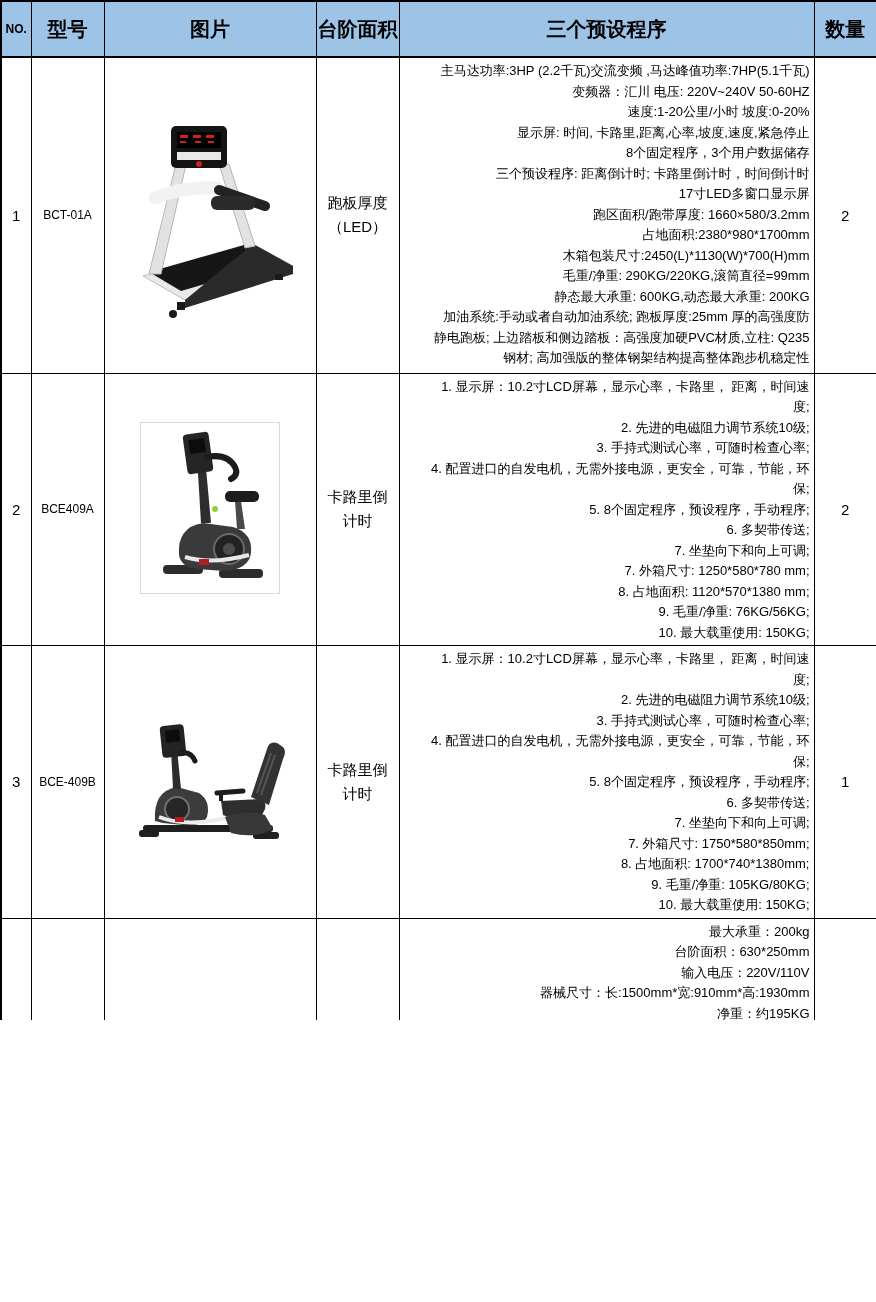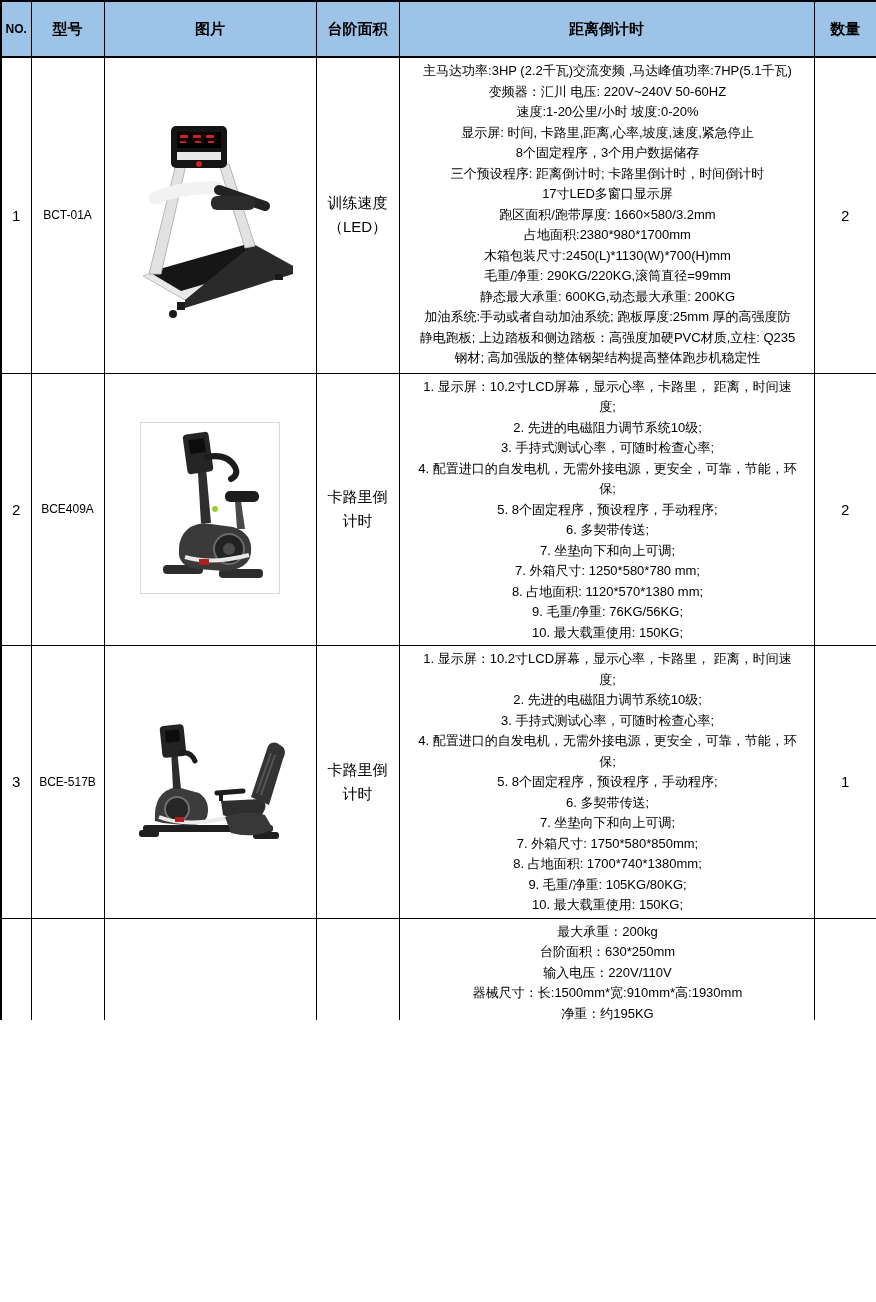--- a/index.html
+++ b/index.html
@@ -12,36 +12,36 @@
     border-collapse:collapse;table-layout:fixed;
     width:876px;height:1302px;
     border:2px solid #000;
   }
   table.spec th,table.spec td{
     border:1px solid #000;box-sizing:border-box;
     overflow:hidden;
   }
   thead th{
     background:#9DC3E6;
-    font-weight:bold;font-size:15px;
+    font-weight:bold;font-size:20px;
     text-align:center;vertical-align:middle;
     border-bottom:2px solid #000 !important;
     height:56px;
   }
   thead th.h-no{font-size:12px;}
   tr.row-1{height:316px;}
   tr.row-2{height:266px;}
   tr.row-3{height:268px;}
   tr.row-4{height:392px;}
   td.c-no{ text-align:center;vertical-align:middle;font-size:15px;}
   td.c-model{text-align:center;vertical-align:middle;font-size:12px;}
   td.c-img{ text-align:center;vertical-align:middle;padding:0;}
   td.c-name{text-align:center;vertical-align:middle;font-size:15px;line-height:24px;padding:0 6px;}
   td.c-specs{
-    text-align:center;vertical-align:top;
+    text-align:right;vertical-align:top;
     font-size:13px;line-height:20.5px;
     padding:3px 4px 2px 6px;
     white-space:pre-line;
   }
   td.c-qty{text-align:center;vertical-align:middle;font-size:15px;}
   .photo{display:inline-block;}
   .imgframe{display:inline-block;border:1px solid #d8d8d8;background:#fff;line-height:0;}
 </style>
 </head>
 <body>
@@ -55,21 +55,21 @@
     <col style="width:83px">
         <col style="width:415px">
         <col style="width:63px">
   </colgroup>
   <thead>
     <tr>
       <th class="h-no">NO.</th>
       <th class="h-model">型号</th>
       <th class="h-img">图片</th>
       <th class="h-name">台阶面积</th>
-      <th class="h-specs">距离倒计时</th>
+      <th class="h-specs">三个预设程序</th>
       <th class="h-qty">数量</th>
     </tr>
   </thead>
   <tbody>
 
     <tr class="row-1">
       <td class="c-no">1</td>
       <td class="c-model">BCT-01A</td>
       <td class="c-img">
         <svg class="photo" width="190" height="230" viewBox="0 0 190 230">
@@ -95,21 +95,21 @@
                 <rect x="78" y="37" width="8" height="3"></rect>
                 <rect x="91" y="37" width="8" height="3"></rect>
             <rect x="65" y="43" width="6" height="2"></rect>
                 <rect x="80" y="43" width="6" height="2"></rect>
                 <rect x="93" y="43" width="6" height="2"></rect>
           </g>
           <rect x="62" y="54" width="44" height="8" fill="#e8e8e8"></rect>
           <circle cx="84" cy="66" r="3" fill="#cc2222"></circle>
         </svg>
       </td>
-      <td class="c-name">训练速度（LED）</td>
+      <td class="c-name">跑板厚度（LED）</td>
       <td class="c-specs">主马达功率:3HP (2.2千瓦)交流变频 ,马达峰值功率:7HP(5.1千瓦)
 变频器：汇川  电压: 220V~240V 50-60HZ
 速度:1-20公里/小时   坡度:0-20%
 显示屏: 时间, 卡路里,距离,心率,坡度,速度,紧急停止
 8个固定程序，3个用户数据储存
 三个预设程序: 距离倒计时; 卡路里倒计时，时间倒计时
 17寸LED多窗口显示屏
 跑区面积/跑带厚度: 1660×580/3.2mm
 占地面积:2380*980*1700mm
 木箱包装尺寸:2450(L)*1130(W)*700(H)mm
@@ -163,21 +163,21 @@
 7. 坐垫向下和向上可调;
 7. 外箱尺寸: 1250*580*780 mm;
 8. 占地面积: 1120*570*1380 mm;
 9. 毛重/净重: 76KG/56KG;
 10. 最大载重使用: 150KG;</td>
       <td class="c-qty">2</td>
     </tr>
 
     <tr class="row-3">
       <td class="c-no">3</td>
-      <td class="c-model">BCE-517B</td>
+      <td class="c-model">BCE-409B</td>
       <td class="c-img">
         <svg class="photo" width="170" height="150" viewBox="0 0 170 150">
 
           <rect x="18" y="120" width="130" height="7" rx="3" fill="#1f1f1f"></rect>
           <rect x="14" y="125" width="20" height="7" rx="3" fill="#1f1f1f"></rect>
           <rect x="128" y="127" width="26" height="7" rx="3" fill="#1f1f1f"></rect>
 
           <path d="M30,116 Q28,86 52,82 L74,88 Q86,96 82,112 Q78,122 58,120 L38,118 Z" fill="#3c3c3c"></path>
           <circle cx="52" cy="104" r="12" fill="#262626" stroke="#707070" stroke-width="2"></circle>
           <path d="M34,112 Q60,122 96,114 L120,112" stroke="#ececec" stroke-width="4" fill="none"></path>

